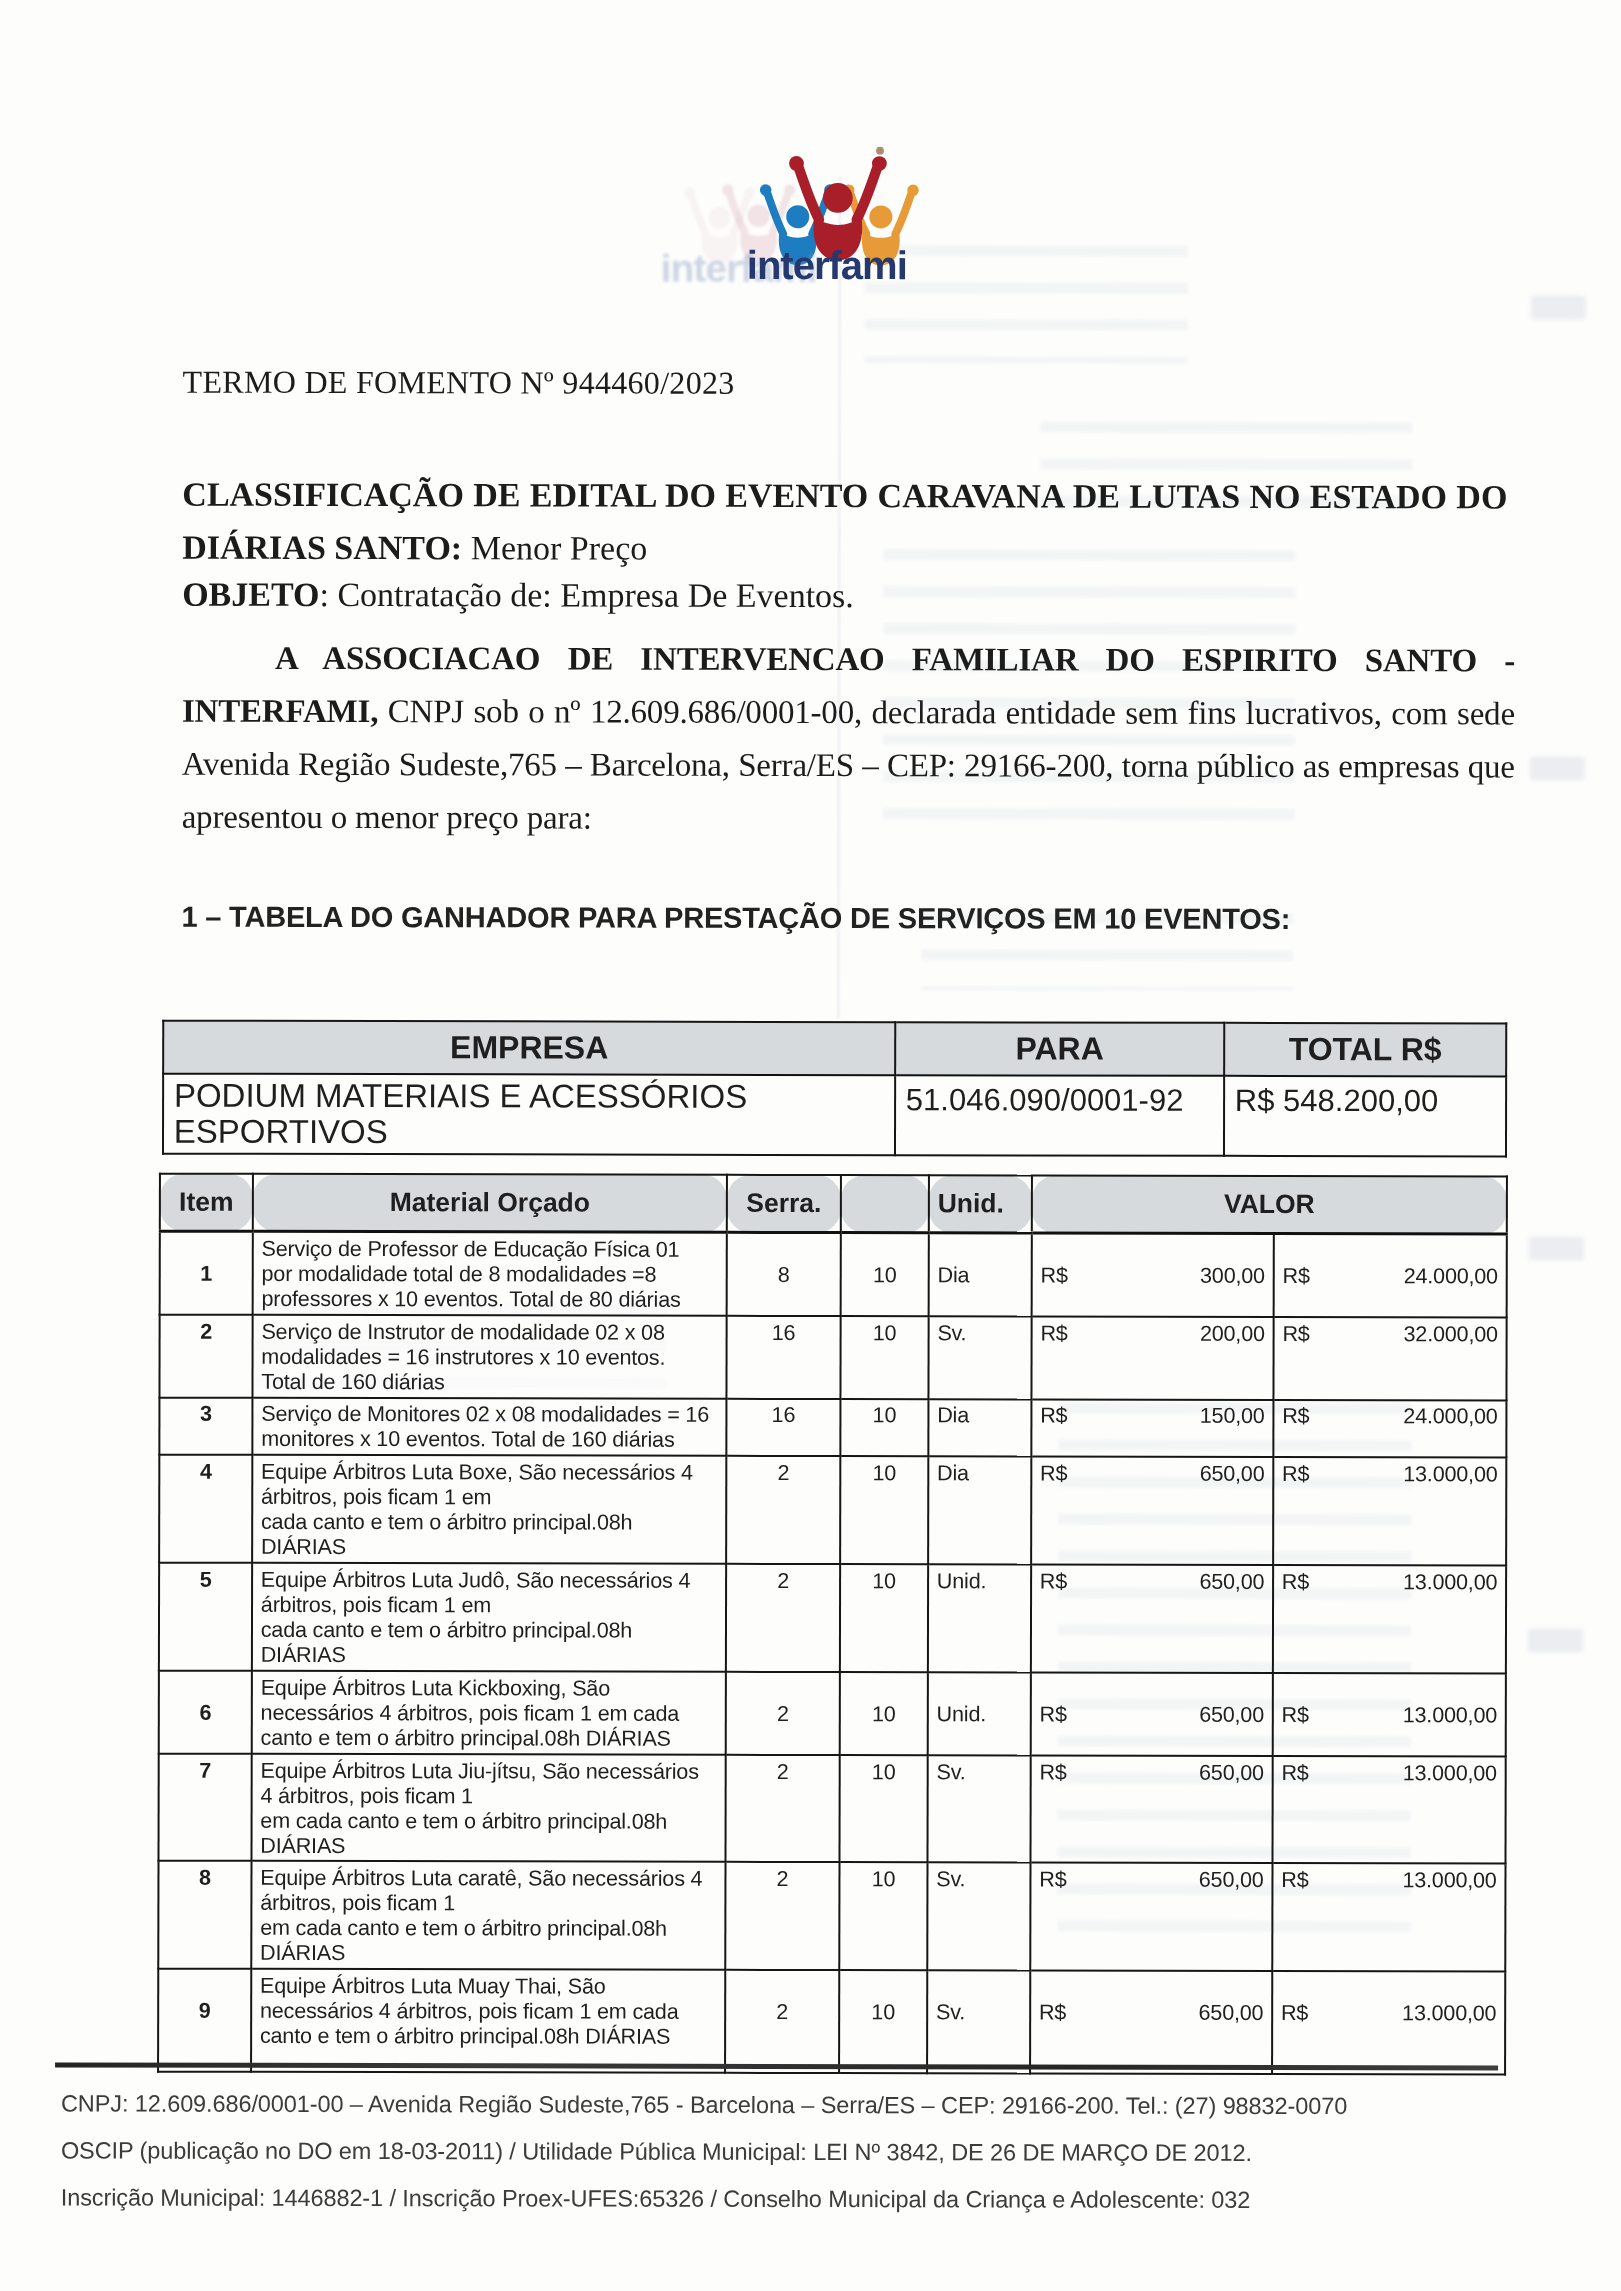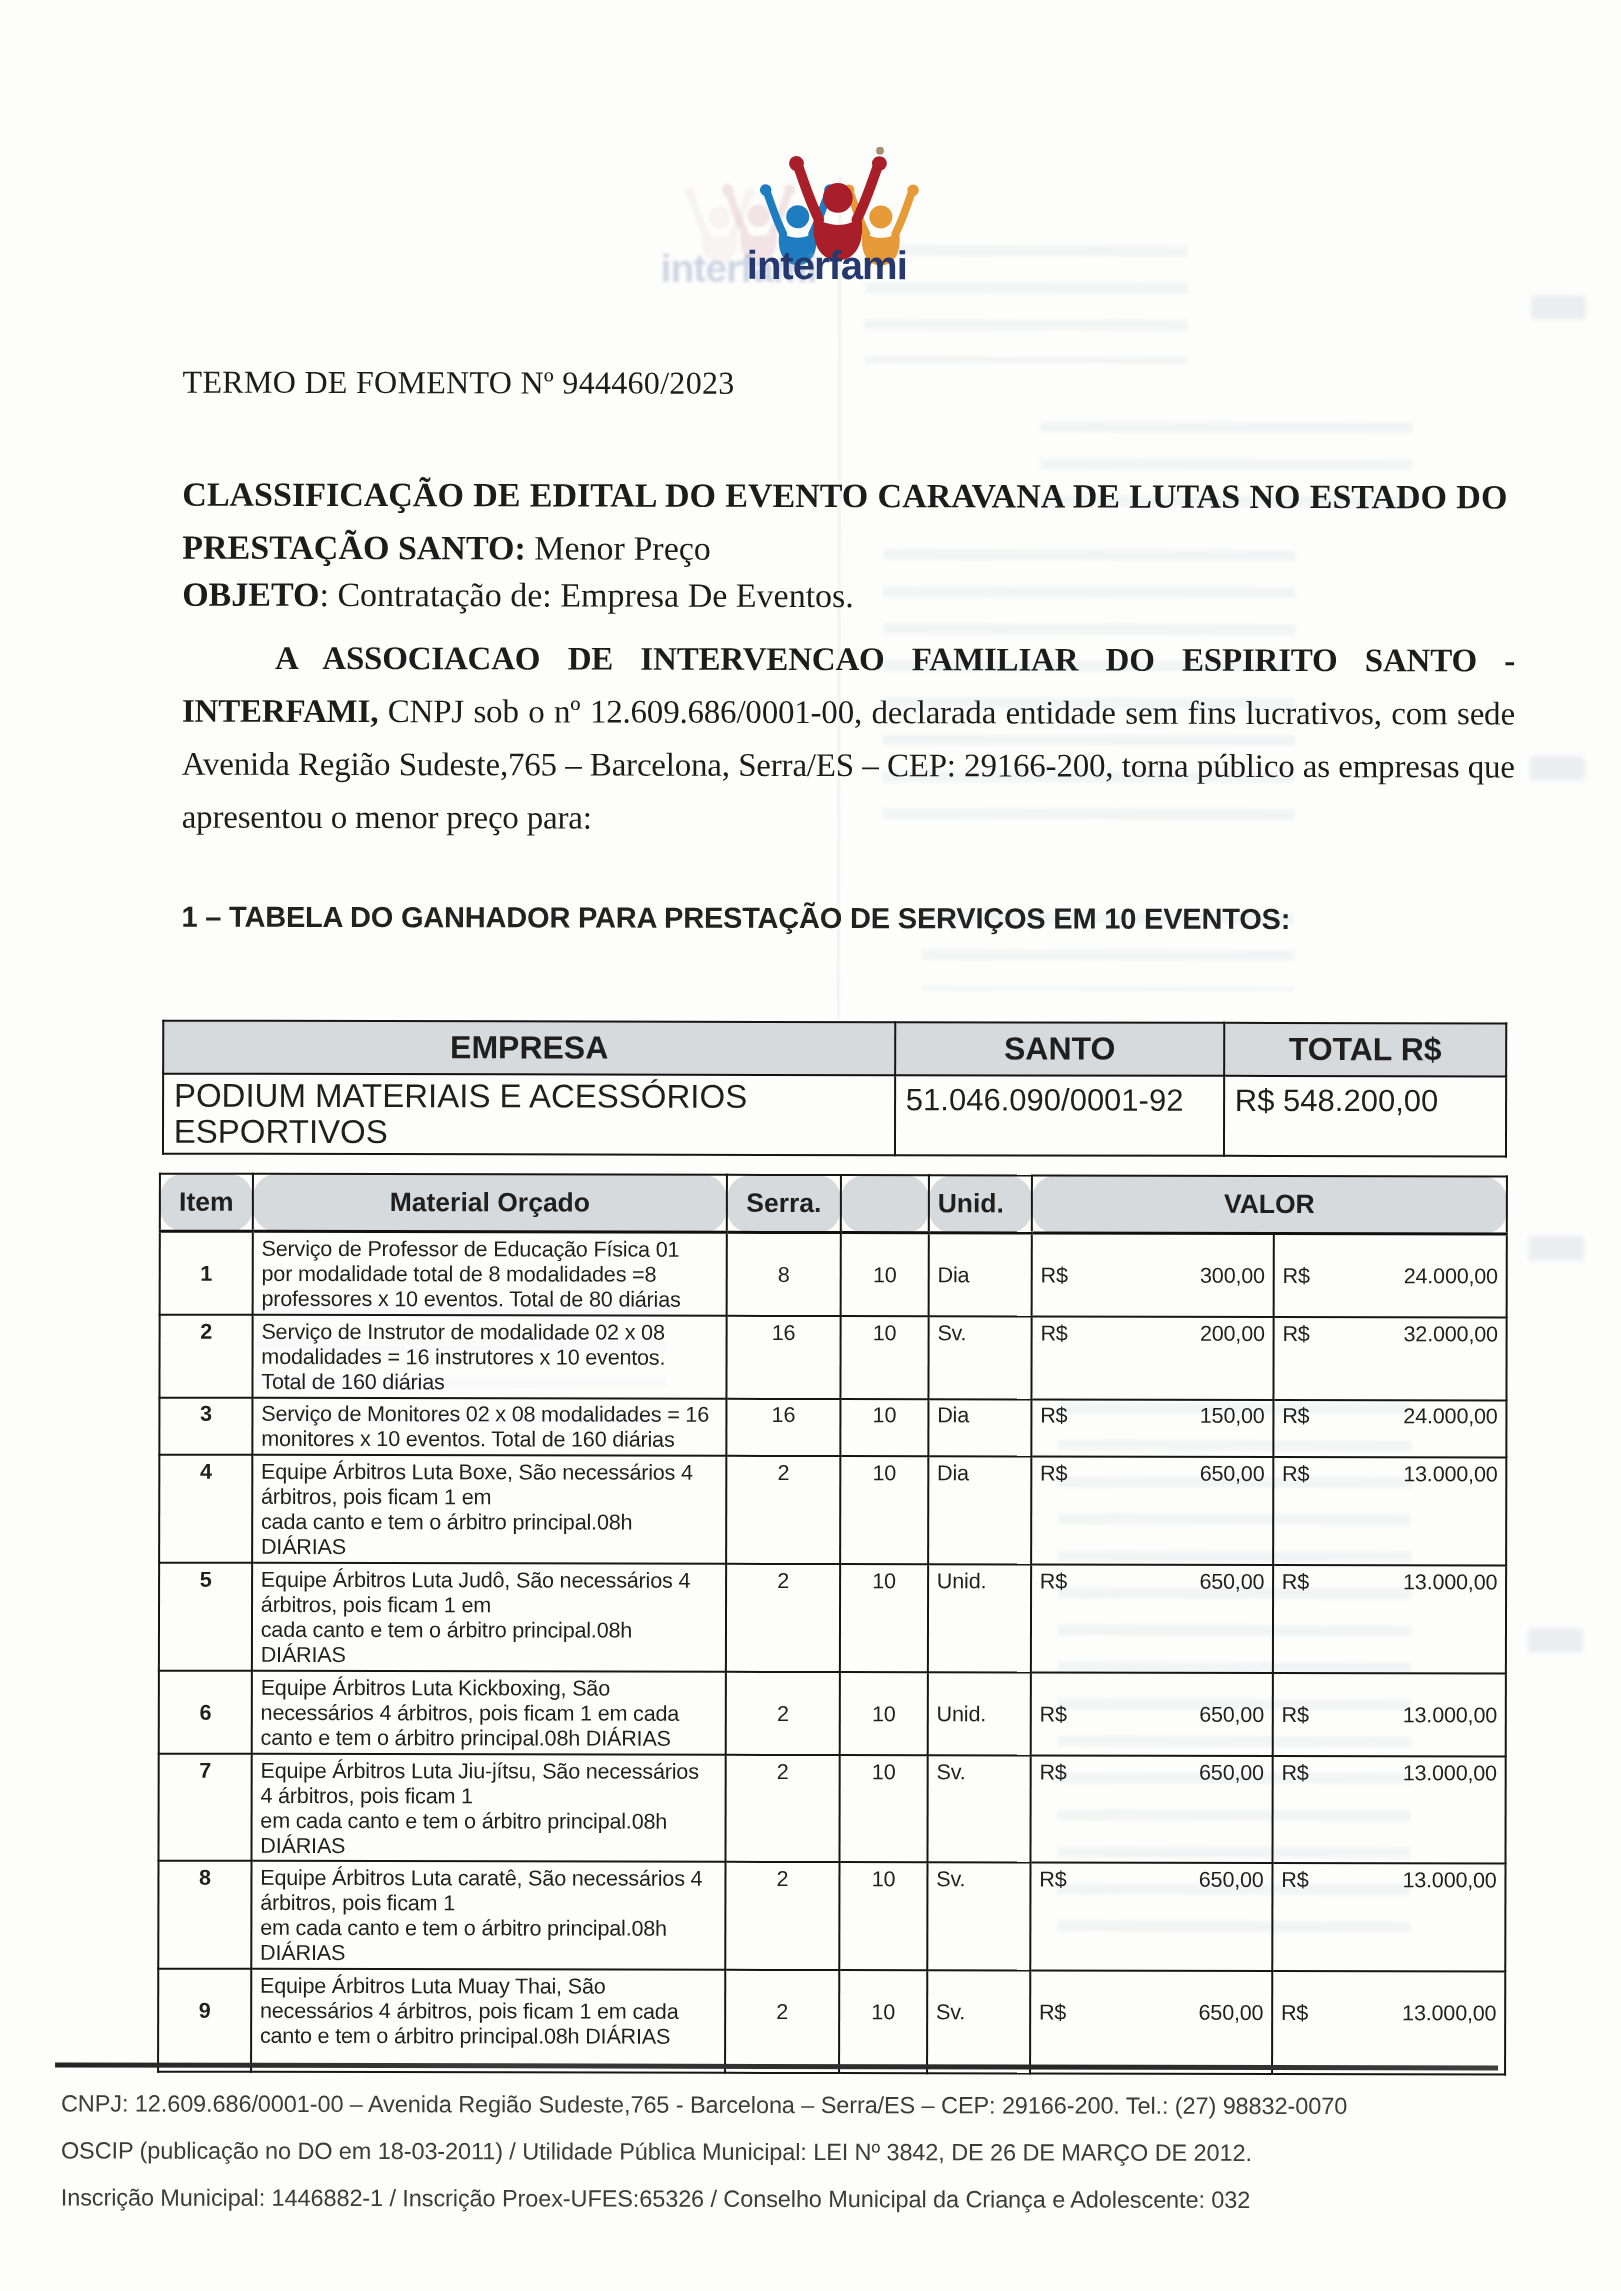--- a/index.html
+++ b/index.html
@@ -108,39 +108,39 @@
         <circle cx="236" cy="22" r="4" fill="#8a6b42" opacity="0.75"></circle>
       </svg>
       <div class="wordmark-ghost">interfami</div>
       <div class="wordmark">interfami</div>
     </div>
 
     <div class="abs title">TERMO DE FOMENTO Nº 944460/2023</div>
 
     <div class="abs clsf">
       <div class="clsf-l1">CLASSIFICAÇÃO DE EDITAL DO EVENTO CARAVANA DE LUTAS NO ESTADO DO</div>
-      <div><b>PRESTAÇÃO SANTO:</b><span> Menor Preço</span></div>
+      <div><b>DIÁRIAS SANTO:</b><span> Menor Preço</span></div>
     </div>
 
     <div class="abs objeto"><b>OBJETO</b><span>: Contratação de: Empresa De Eventos.</span></div>
 
     <div class="abs intro"><b>A ASSOCIACAO DE INTERVENCAO FAMILIAR DO ESPIRITO SANTO - INTERFAMI,</b><span> CNPJ sob o nº 12.609.686/0001-00, declarada entidade sem fins lucrativos, com sede Avenida Região Sudeste,765 – Barcelona, Serra/ES – CEP: 29166-200, torna público as empresas que apresentou o menor preço para:</span></div>
 
     <div class="abs sec-h1">1 – TABELA DO GANHADOR PARA PRESTAÇÃO DE SERVIÇOS EM 10 EVENTOS:</div>
 
     <table class="winner">
       <colgroup>
           <col style="width:732px">
           <col style="width:329px">
           <col style="width:282px">
         </colgroup>
       <thead>
         <tr>
           <th>EMPRESA</th>
-          <th>SANTO</th>
+          <th>PARA</th>
           <th>TOTAL R$</th>
         </tr>
       </thead>
       <tbody>
         <tr>
           <td>PODIUM MATERIAIS E ACESSÓRIOS ESPORTIVOS</td>
           <td class="cell-num">51.046.090/0001-92</td>
           <td class="cell-num">R$ 548.200,00</td>
         </tr>
       </tbody>

